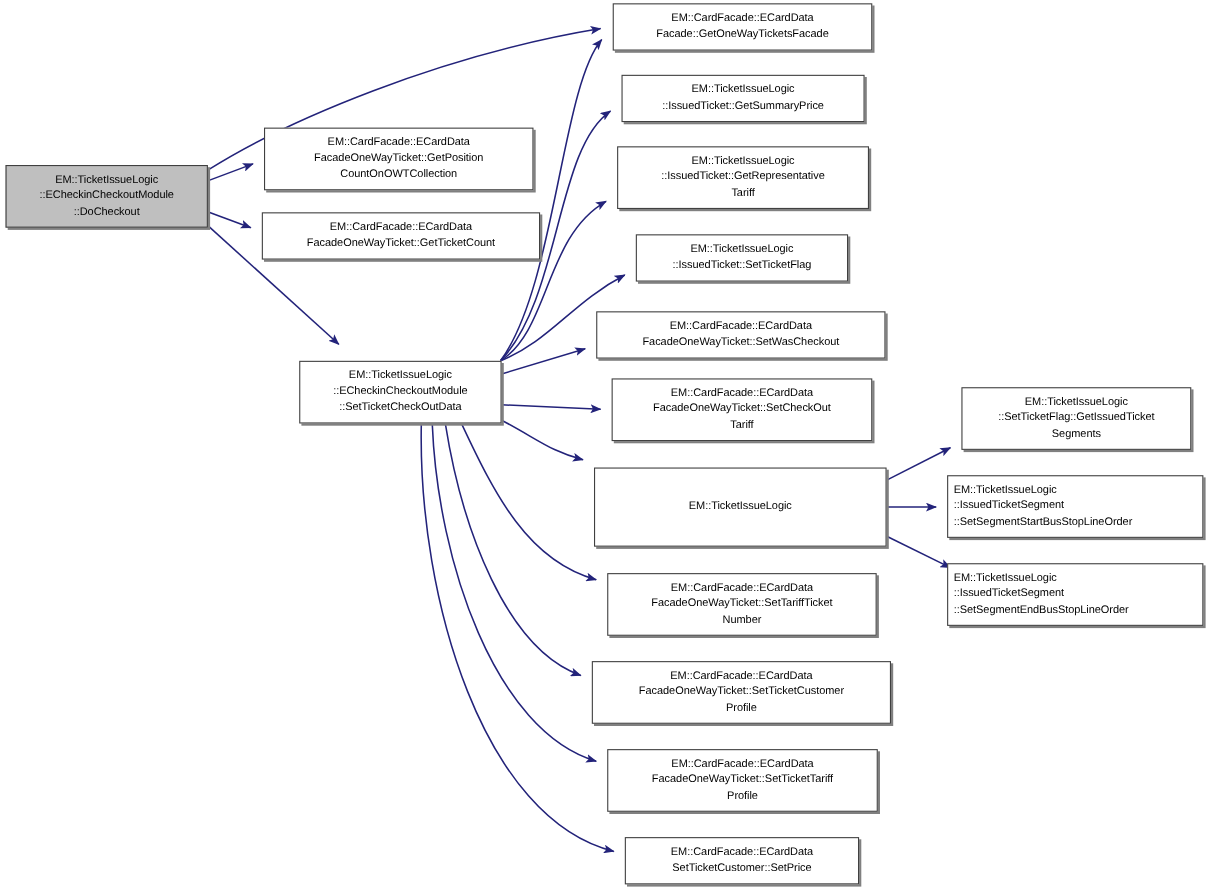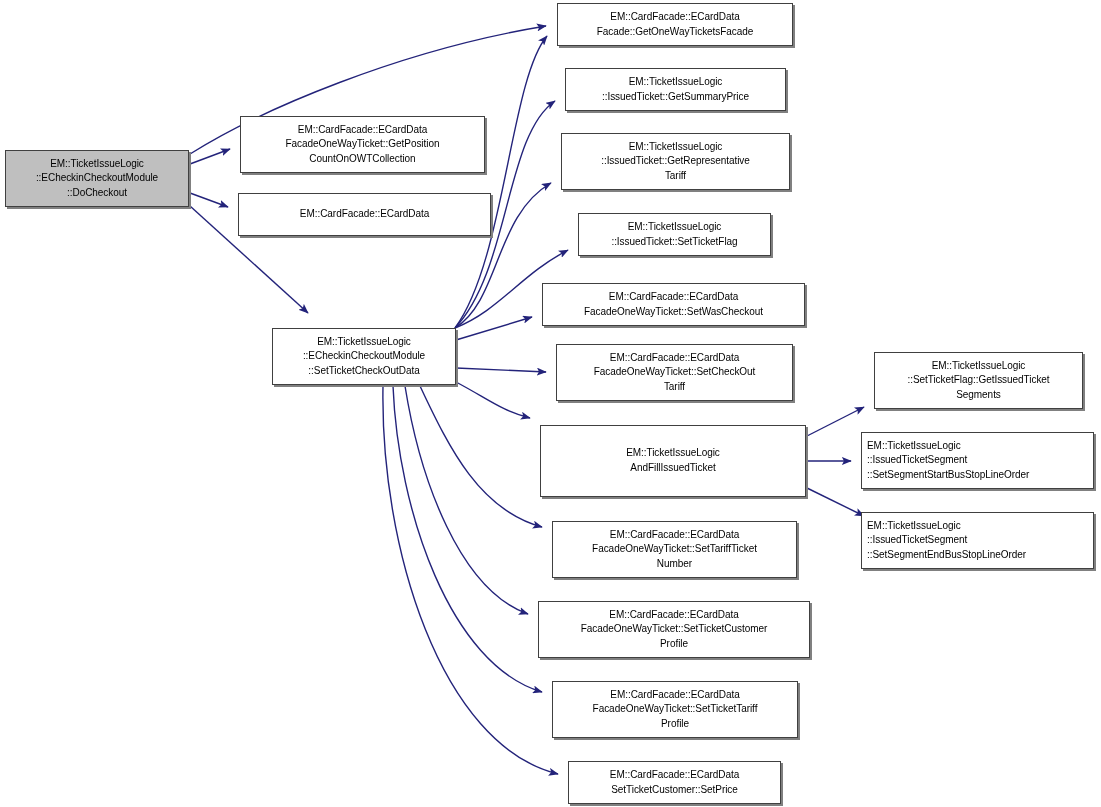--- a/index.html
+++ b/index.html
@@ -83,25 +83,25 @@
         <path d="M 807,488 L 864,516" fill="none" stroke="#23237a" stroke-width="1.4" marker-end="url(#arrowhead)"></path>
       </g>
   </svg>
   <div id="nodes-group">
       <div class="node root shadow" style="left: 5px; top: 150px; width: 184px; height: 57px;"><span class="ln">EM::TicketIssueLogic</span><span class="ln">::ECheckinCheckoutModule</span><span class="ln">::DoCheckout</span></div>
       <div class="node shadow" style="left: 557px; top: 3px; width: 236px; height: 43px;"><span class="ln">EM::CardFacade::ECardData</span><span class="ln">Facade::GetOneWayTicketsFacade</span></div>
       <div class="node shadow" style="left: 565px; top: 68px; width: 221px; height: 43px;"><span class="ln">EM::TicketIssueLogic</span><span class="ln">::IssuedTicket::GetSummaryPrice</span></div>
       <div class="node shadow" style="left: 561px; top: 133px; width: 229px; height: 57px;"><span class="ln">EM::TicketIssueLogic</span><span class="ln">::IssuedTicket::GetRepresentative</span><span class="ln">Tariff</span></div>
       <div class="node shadow" style="left: 578px; top: 213px; width: 193px; height: 43px;"><span class="ln">EM::TicketIssueLogic</span><span class="ln">::IssuedTicket::SetTicketFlag</span></div>
       <div class="node shadow" style="left: 240px; top: 116px; width: 245px; height: 57px;"><span class="ln">EM::CardFacade::ECardData</span><span class="ln">FacadeOneWayTicket::GetPosition</span><span class="ln">CountOnOWTCollection</span></div>
-      <div class="node shadow" style="left: 238px; top: 193px; width: 253px; height: 43px;"><span class="ln">EM::CardFacade::ECardData</span></div>
+      <div class="node shadow" style="left: 238px; top: 193px; width: 253px; height: 43px;"><span class="ln">EM::CardFacade::ECardData</span><span class="ln">FacadeOneWayTicket::GetTicketCount</span></div>
       <div class="node shadow" style="left: 272px; top: 328px; width: 184px; height: 57px;"><span class="ln">EM::TicketIssueLogic</span><span class="ln">::ECheckinCheckoutModule</span><span class="ln">::SetTicketCheckOutData</span></div>
       <div class="node shadow" style="left: 542px; top: 283px; width: 263px; height: 43px;"><span class="ln">EM::CardFacade::ECardData</span><span class="ln">FacadeOneWayTicket::SetWasCheckout</span></div>
       <div class="node shadow" style="left: 556px; top: 344px; width: 237px; height: 57px;"><span class="ln">EM::CardFacade::ECardData</span><span class="ln">FacadeOneWayTicket::SetCheckOut</span><span class="ln">Tariff</span></div>
-      <div class="node shadow" style="left: 540px; top: 425px; width: 266px; height: 72px;"><span class="ln">EM::TicketIssueLogic</span><span class="ln">AndFillIssuedTicket</span></div>
+      <div class="node shadow" style="left: 540px; top: 425px; width: 266px; height: 72px;"><span class="ln">EM::TicketIssueLogic</span></div>
       <div class="node shadow" style="left: 874px; top: 352px; width: 209px; height: 57px;"><span class="ln">EM::TicketIssueLogic</span><span class="ln">::SetTicketFlag::GetIssuedTicket</span><span class="ln">Segments</span></div>
       <div class="node leftalign shadow" style="left: 861px; top: 432px; width: 233px; height: 57px;"><span class="ln">EM::TicketIssueLogic</span><span class="ln">::IssuedTicketSegment</span><span class="ln">::SetSegmentStartBusStopLineOrder</span></div>
       <div class="node leftalign shadow" style="left: 861px; top: 512px; width: 233px; height: 57px;"><span class="ln">EM::TicketIssueLogic</span><span class="ln">::IssuedTicketSegment</span><span class="ln">::SetSegmentEndBusStopLineOrder</span></div>
       <div class="node shadow" style="left: 552px; top: 521px; width: 245px; height: 57px;"><span class="ln">EM::CardFacade::ECardData</span><span class="ln">FacadeOneWayTicket::SetTariffTicket</span><span class="ln">Number</span></div>
       <div class="node shadow" style="left: 538px; top: 601px; width: 272px; height: 57px;"><span class="ln">EM::CardFacade::ECardData</span><span class="ln">FacadeOneWayTicket::SetTicketCustomer</span><span class="ln">Profile</span></div>
       <div class="node shadow" style="left: 552px; top: 681px; width: 246px; height: 57px;"><span class="ln">EM::CardFacade::ECardData</span><span class="ln">FacadeOneWayTicket::SetTicketTariff</span><span class="ln">Profile</span></div>
       <div class="node shadow" style="left: 568px; top: 761px; width: 213px; height: 43px;"><span class="ln">EM::CardFacade::ECardData</span><span class="ln">SetTicketCustomer::SetPrice</span></div>
     </div>
 </div>
 

